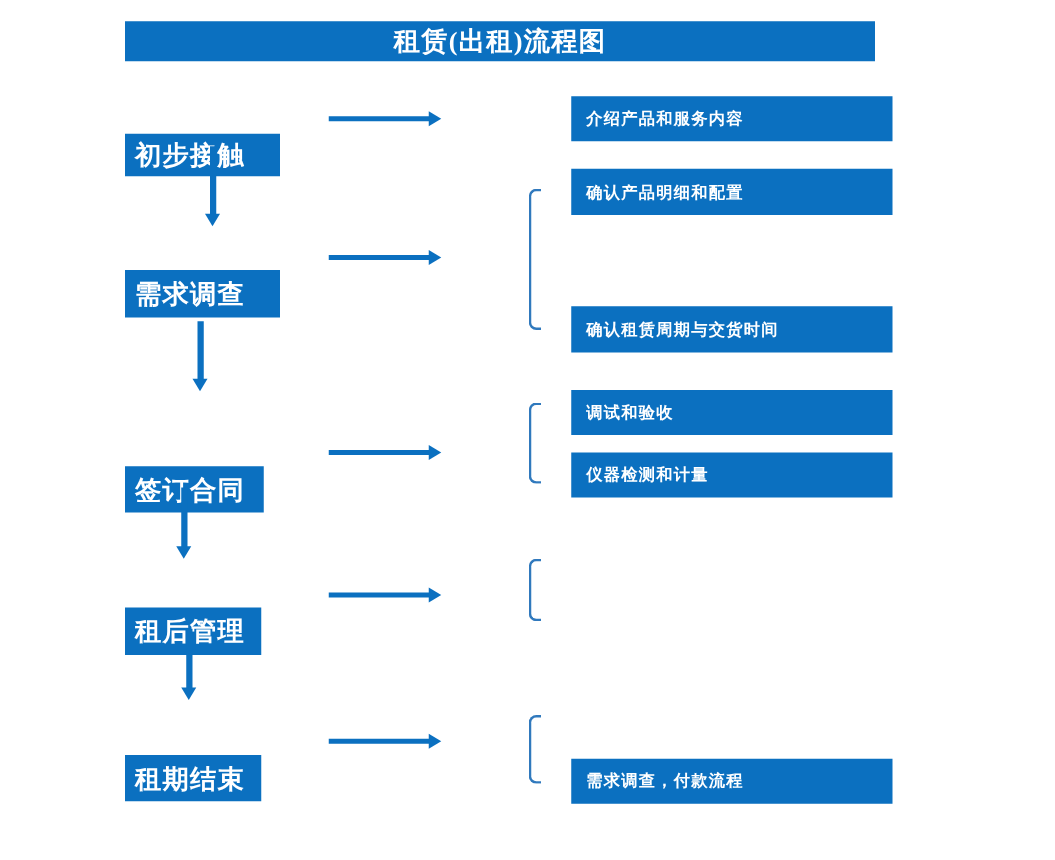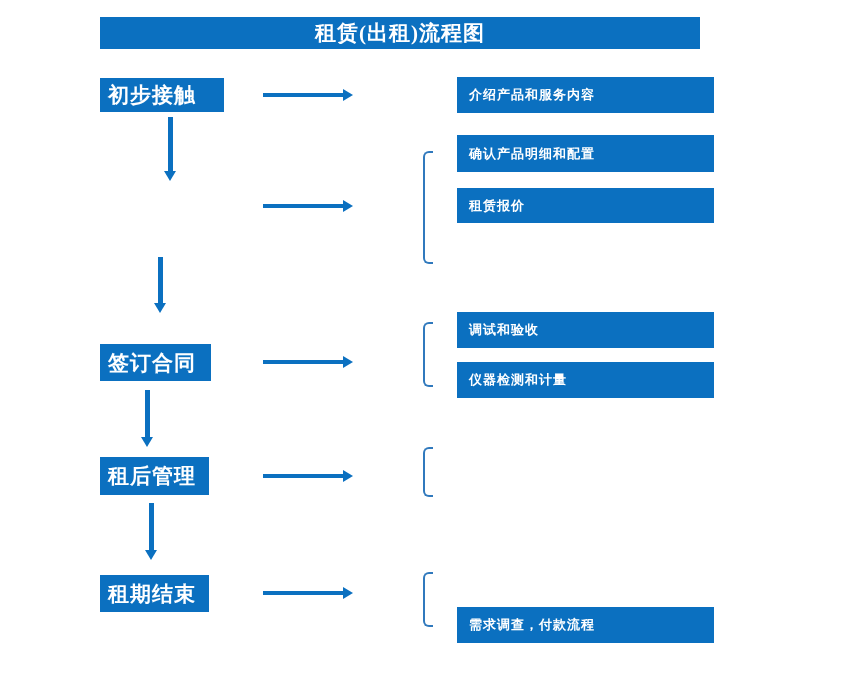--- a/index.html
+++ b/index.html
@@ -15,21 +15,21 @@
     background:var(--primary); color:var(--text_on_primary);
     display:flex; align-items:center; justify-content:center;
     font-size:21px; font-weight:bold; letter-spacing:1px;
   }
 
   .box {
     position:absolute; background:var(--primary); color:var(--text_on_primary);
     font-weight:bold; display:flex; align-items:center; box-sizing:border-box;
     white-space:nowrap;
   }
-  .step   { font-size:21px; padding-left:8px; letter-spacing:1px; }
+  .step   { font-size:21px; padding-left:8px; letter-spacing:1px;margin-top:29px; }
   .detail { left:457px; width:257px; font-size:13px; padding-left:12px; letter-spacing:1px; }
 
   .harrow { position:absolute; left:263px; width:90px; height:12px; }
   .harrow .shaft { position:absolute; left:0; top:4px; width:81px; height:4px; background:var(--primary); }
   .harrow .head  { position:absolute; right:0; top:0; width:0; height:0;
                    border-top:6px solid transparent; border-bottom:6px solid transparent;
                    border-left:10px solid var(--primary); }
 
   .varrow { position:absolute; width:13px; }
   .varrow .shaft { position:absolute; left:4px; top:0; width:5px; height:calc(100% - 9px); background:var(--primary); }
@@ -47,20 +47,23 @@
 <body>
 
 <div class="canvas">
 
   <div class="title-bar">
     <span>租赁(出租)流程图</span>
   </div>
 
   <div class="box step" style="left:100px;top:78px;width:124px;height:34px">
     <span>初步接触</span>
+  </div>
+  <div class="box step" style="left:100px;top:187px;width:124px;height:38px">
+    <span>需求调查</span>
   </div>
   <div class="box step" style="left:100px;top:457px;width:109px;height:38px">
     <span>租后管理</span>
   </div>
   <div class="box step" style="left:100px;top:344px;width:111px;height:37px">
     <span>签订合同</span>
   </div>
   <div class="box step" style="left:100px;top:575px;width:109px;height:37px">
     <span>租期结束</span>
   </div>
@@ -108,22 +111,22 @@
   <div class="bracket" style="top:447px;height:50px"></div>
   <div class="bracket" style="top:572px;height:55px"></div>
 
   <div class="box detail" style="top:77px;height:36px">
     <span>介绍产品和服务内容</span>
   </div>
 
   <div class="box detail" style="top:135px;height:37px">
     <span>确认产品明细和配置</span>
   </div>
-  <div class="box detail" style="top:188px;height:35px">
-    <span>租赁报价</span>
+  <div class="box detail" style="top:245px;height:37px">
+    <span>确认租赁周期与交货时间</span>
   </div>
 
   <div class="box detail" style="top:312px;height:36px">
     <span>调试和验收</span>
   </div>
   <div class="box detail" style="top:362px;height:36px">
     <span>仪器检测和计量</span>
   </div>
 
 

